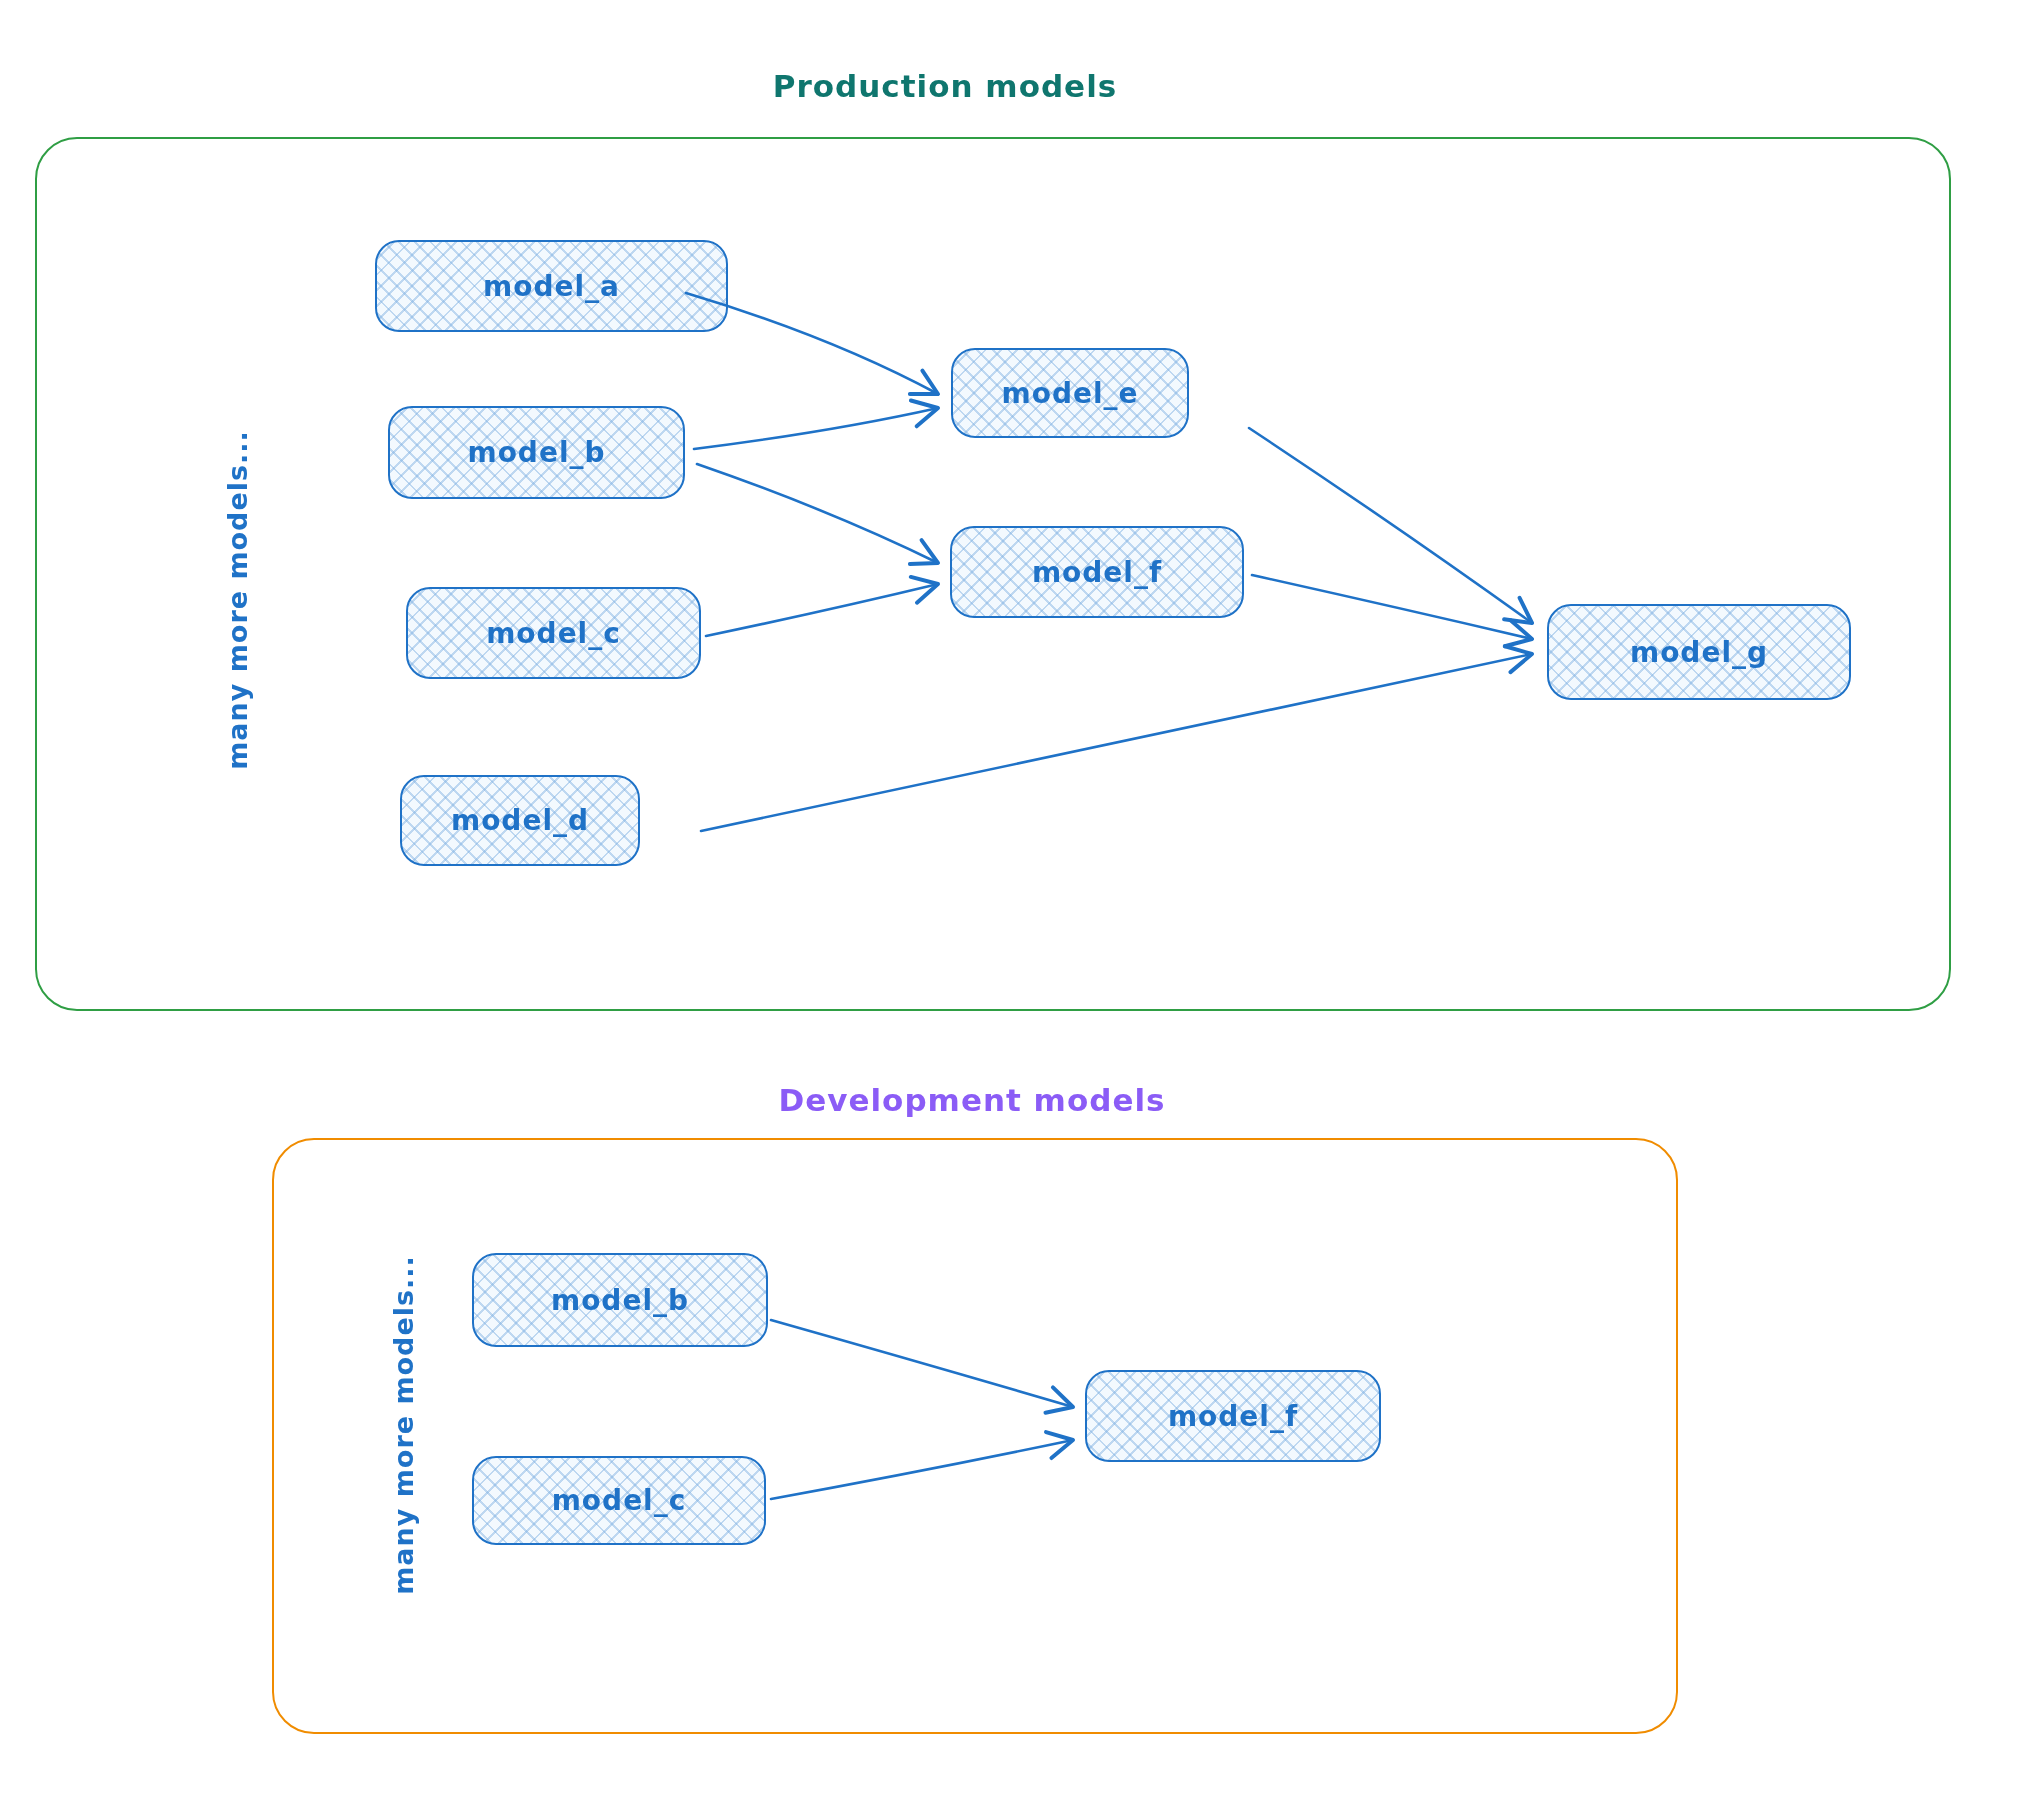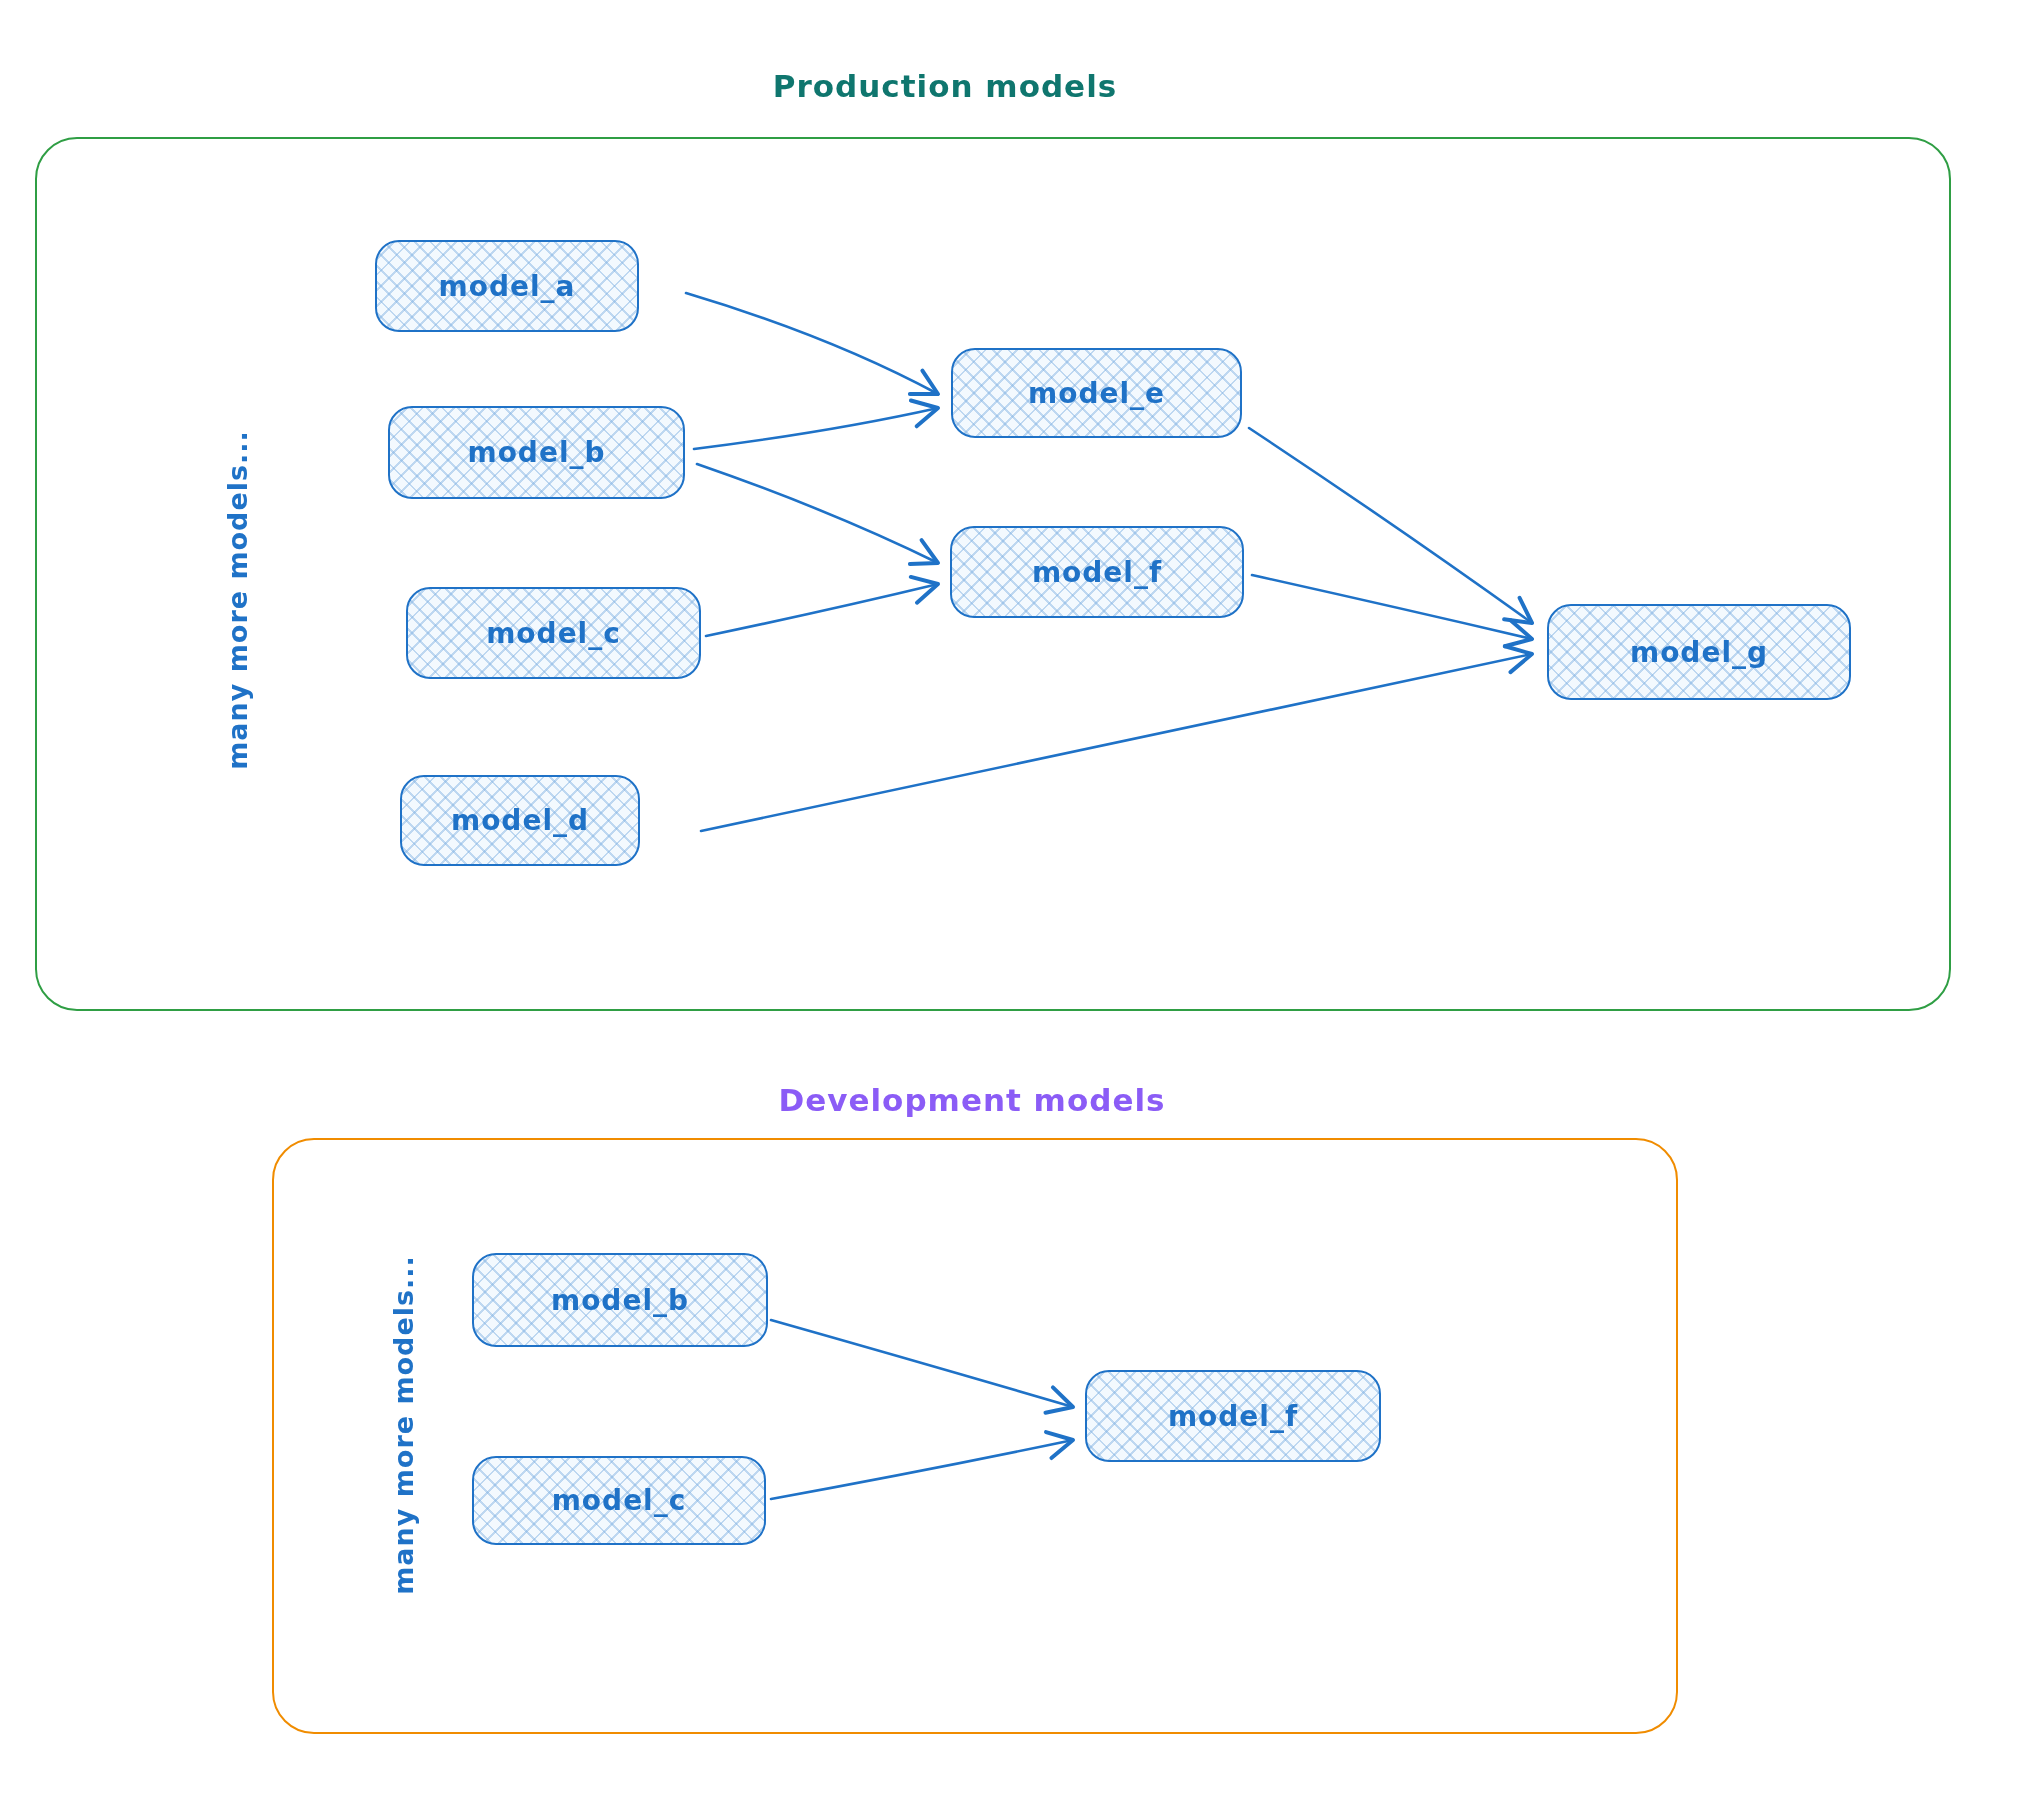--- a/index.html
+++ b/index.html
@@ -70,33 +70,33 @@
 </style>
 </head>
 <body>
 
 <div class="section-title title-production">Production models</div>
 
 <div class="section-frame frame-production"></div>
 
 <div class="side-label side-production">many more models...</div>
 
-<div class="node" style="left:375px;top:240px;width:264px;height:92px;">
+<div class="node" style="left:375px;top:240px;width:353px;height:92px;">
   <span>model_a</span>
 </div>
 <div class="node" style="left:388px;top:406px;width:297px;height:93px;">
   <span>model_b</span>
 </div>
 <div class="node" style="left:406px;top:587px;width:295px;height:92px;">
   <span>model_c</span>
 </div>
 <div class="node" style="left:400px;top:775px;width:240px;height:91px;">
   <span>model_d</span>
 </div>
-<div class="node" style="left:951px;top:348px;width:291px;height:90px;">
+<div class="node" style="left:951px;top:348px;width:238px;height:90px;">
   <span>model_e</span>
 </div>
 <div class="node" style="left:950px;top:526px;width:294px;height:92px;">
   <span>model_f</span>
 </div>
 <div class="node" style="left:1547px;top:604px;width:304px;height:96px;">
   <span>model_g</span>
 </div>
 
 <div class="section-title title-development">Development models</div>

